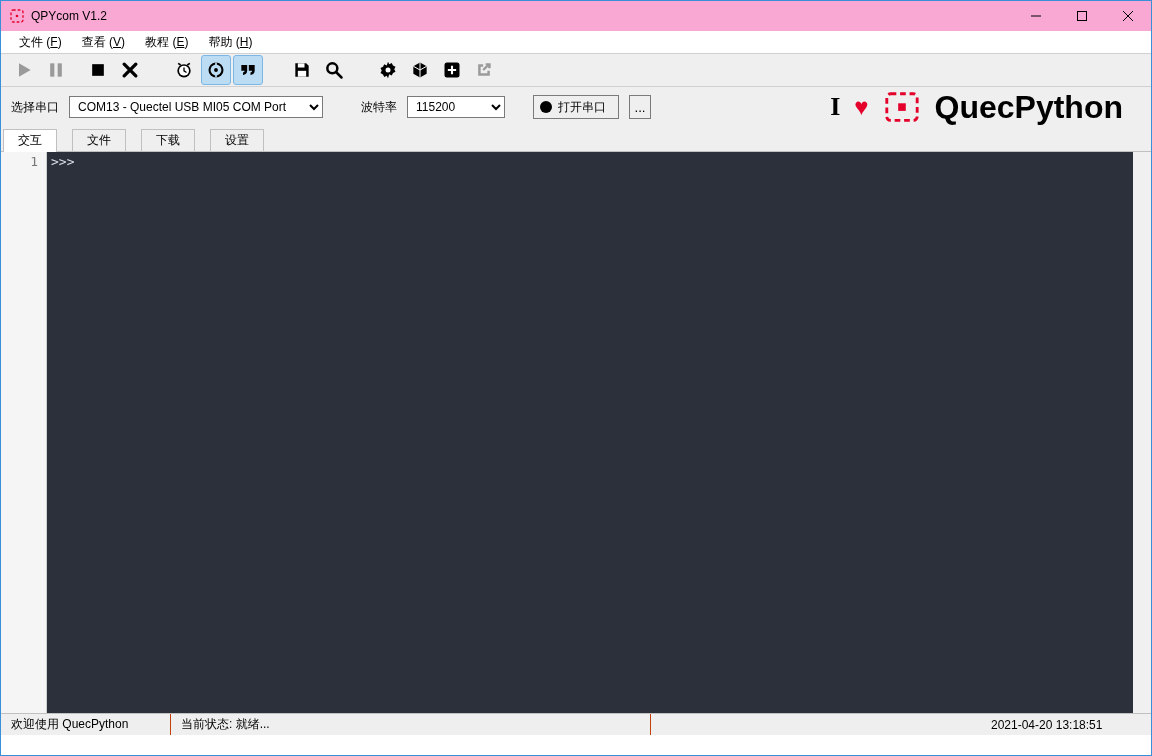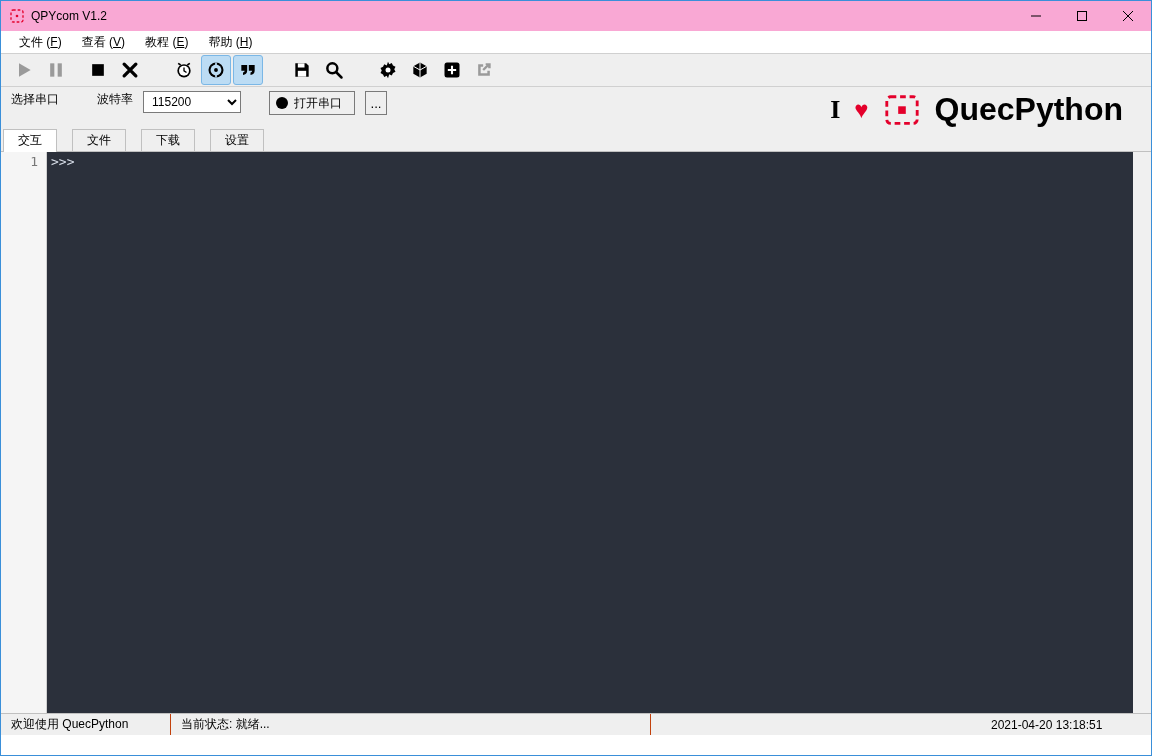--- a/index.html
+++ b/index.html
@@ -15,21 +15,21 @@
   .menu-item { padding: 2px 10px; font-size: 12px; text-align: right; }
   .menu-item .hk { text-decoration: underline; }
 
   .toolbar { height: 34px; display: flex; align-items: center; gap: 2px; padding: 2px 8px; background: #efefef; border-top: 1px solid #d0d0d0; border-bottom: 1px solid #d0d0d0; }
   .tbtn { width: 30px; height: 30px; display: flex; align-items: center; justify-content: center; border-radius: 3px; }
   .tbtn.active { background: #bcdcf4; border: 1px solid #7ab7e6; }
   .tbtn.disabled svg { opacity: .35; }
   .tbtn svg { width: 20px; height: 20px; }
   .tspacer { width: 20px; }
 
-  .connrow { height: 40px; display: flex; align-items: flex-start; gap: 10px; padding: 4px 10px; background: #efefef; }
+  .connrow { height: 40px; display: flex; align-items: center; gap: 10px; padding: 4px 10px; background: #efefef; }
   .label { font-size: 12px; }
   select { height: 22px; font-size: 12px; background: #fff; border: 1px solid #7a7a7a; padding: 0 4px; }
   .port-select { width: 254px; }
   .baud-select { width: 98px; }
   .open-btn { height: 24px; display: flex; align-items: center; gap: 6px; border: 1px solid #7a7a7a; background: #efefef; padding: 0 12px 0 6px; font-size: 12px; }
   .open-btn .dot { width: 12px; height: 12px; border-radius: 50%; background: #000; }
   .more-btn { height: 24px; width: 22px; border: 1px solid #7a7a7a; background: #efefef; }
   .flex { flex: 1; }
   .logo-area { display: flex; align-items: center; gap: 14px; padding-right: 18px; }
   .ilove { font-family: Georgia, serif; font-size: 26px; font-weight: bold; }
@@ -176,20 +176,23 @@
   <div class="tbtn disabled">
       <svg viewBox="0 0 24 24">
         <path d="M5 5h6v3H8v8h8v-3h3v6H5z" fill="#000"></path>
         <path d="M14 4h6v6h-3V8l-5 5-2-2 5-5h-1z" fill="#000"></path>
       </svg>
     </div>
 </div>
 
 <div class="connrow">
   <span class="label">选择串口</span>
+  <select class="port-select">
+    <option>COM13 - Quectel USB MI05 COM Port</option>
+  </select>
   <div style="width:18px"></div>
   <span class="label">波特率</span>
   <select class="baud-select">
     <option>115200</option>
   </select>
   <div style="width:8px"></div>
   <button class="open-btn">
     <span class="dot"></span>
     <span>打开串口</span>
   </button>

